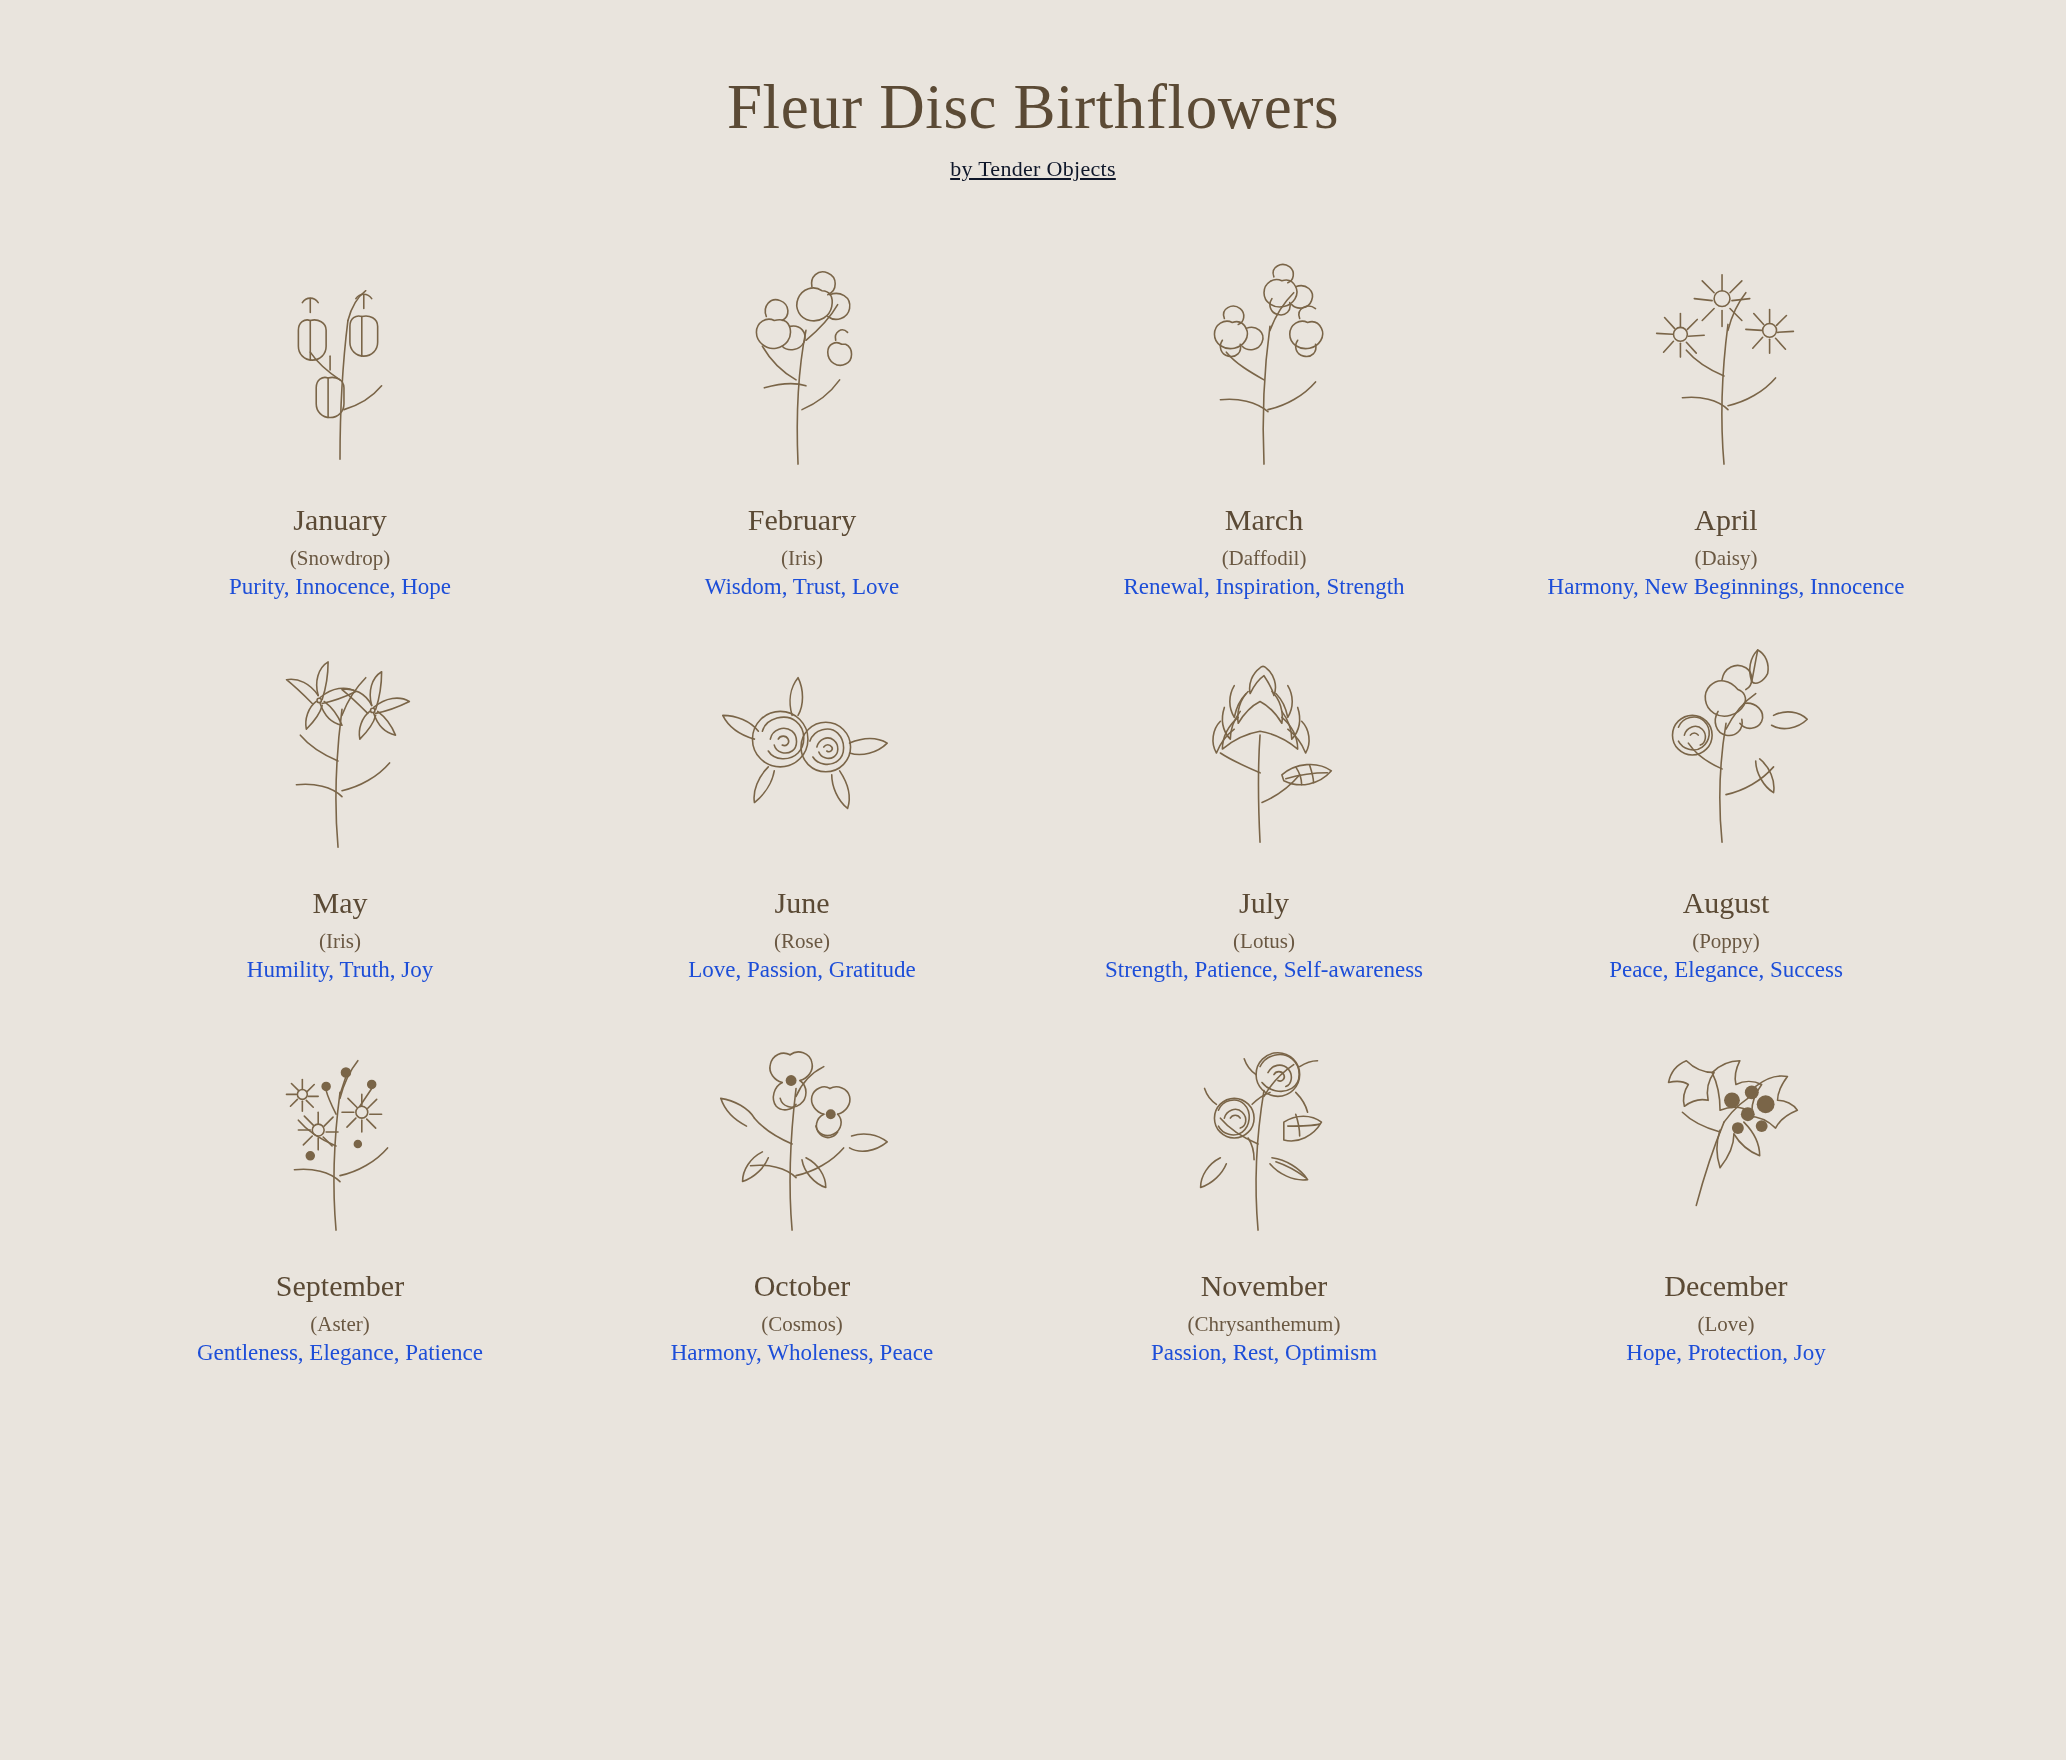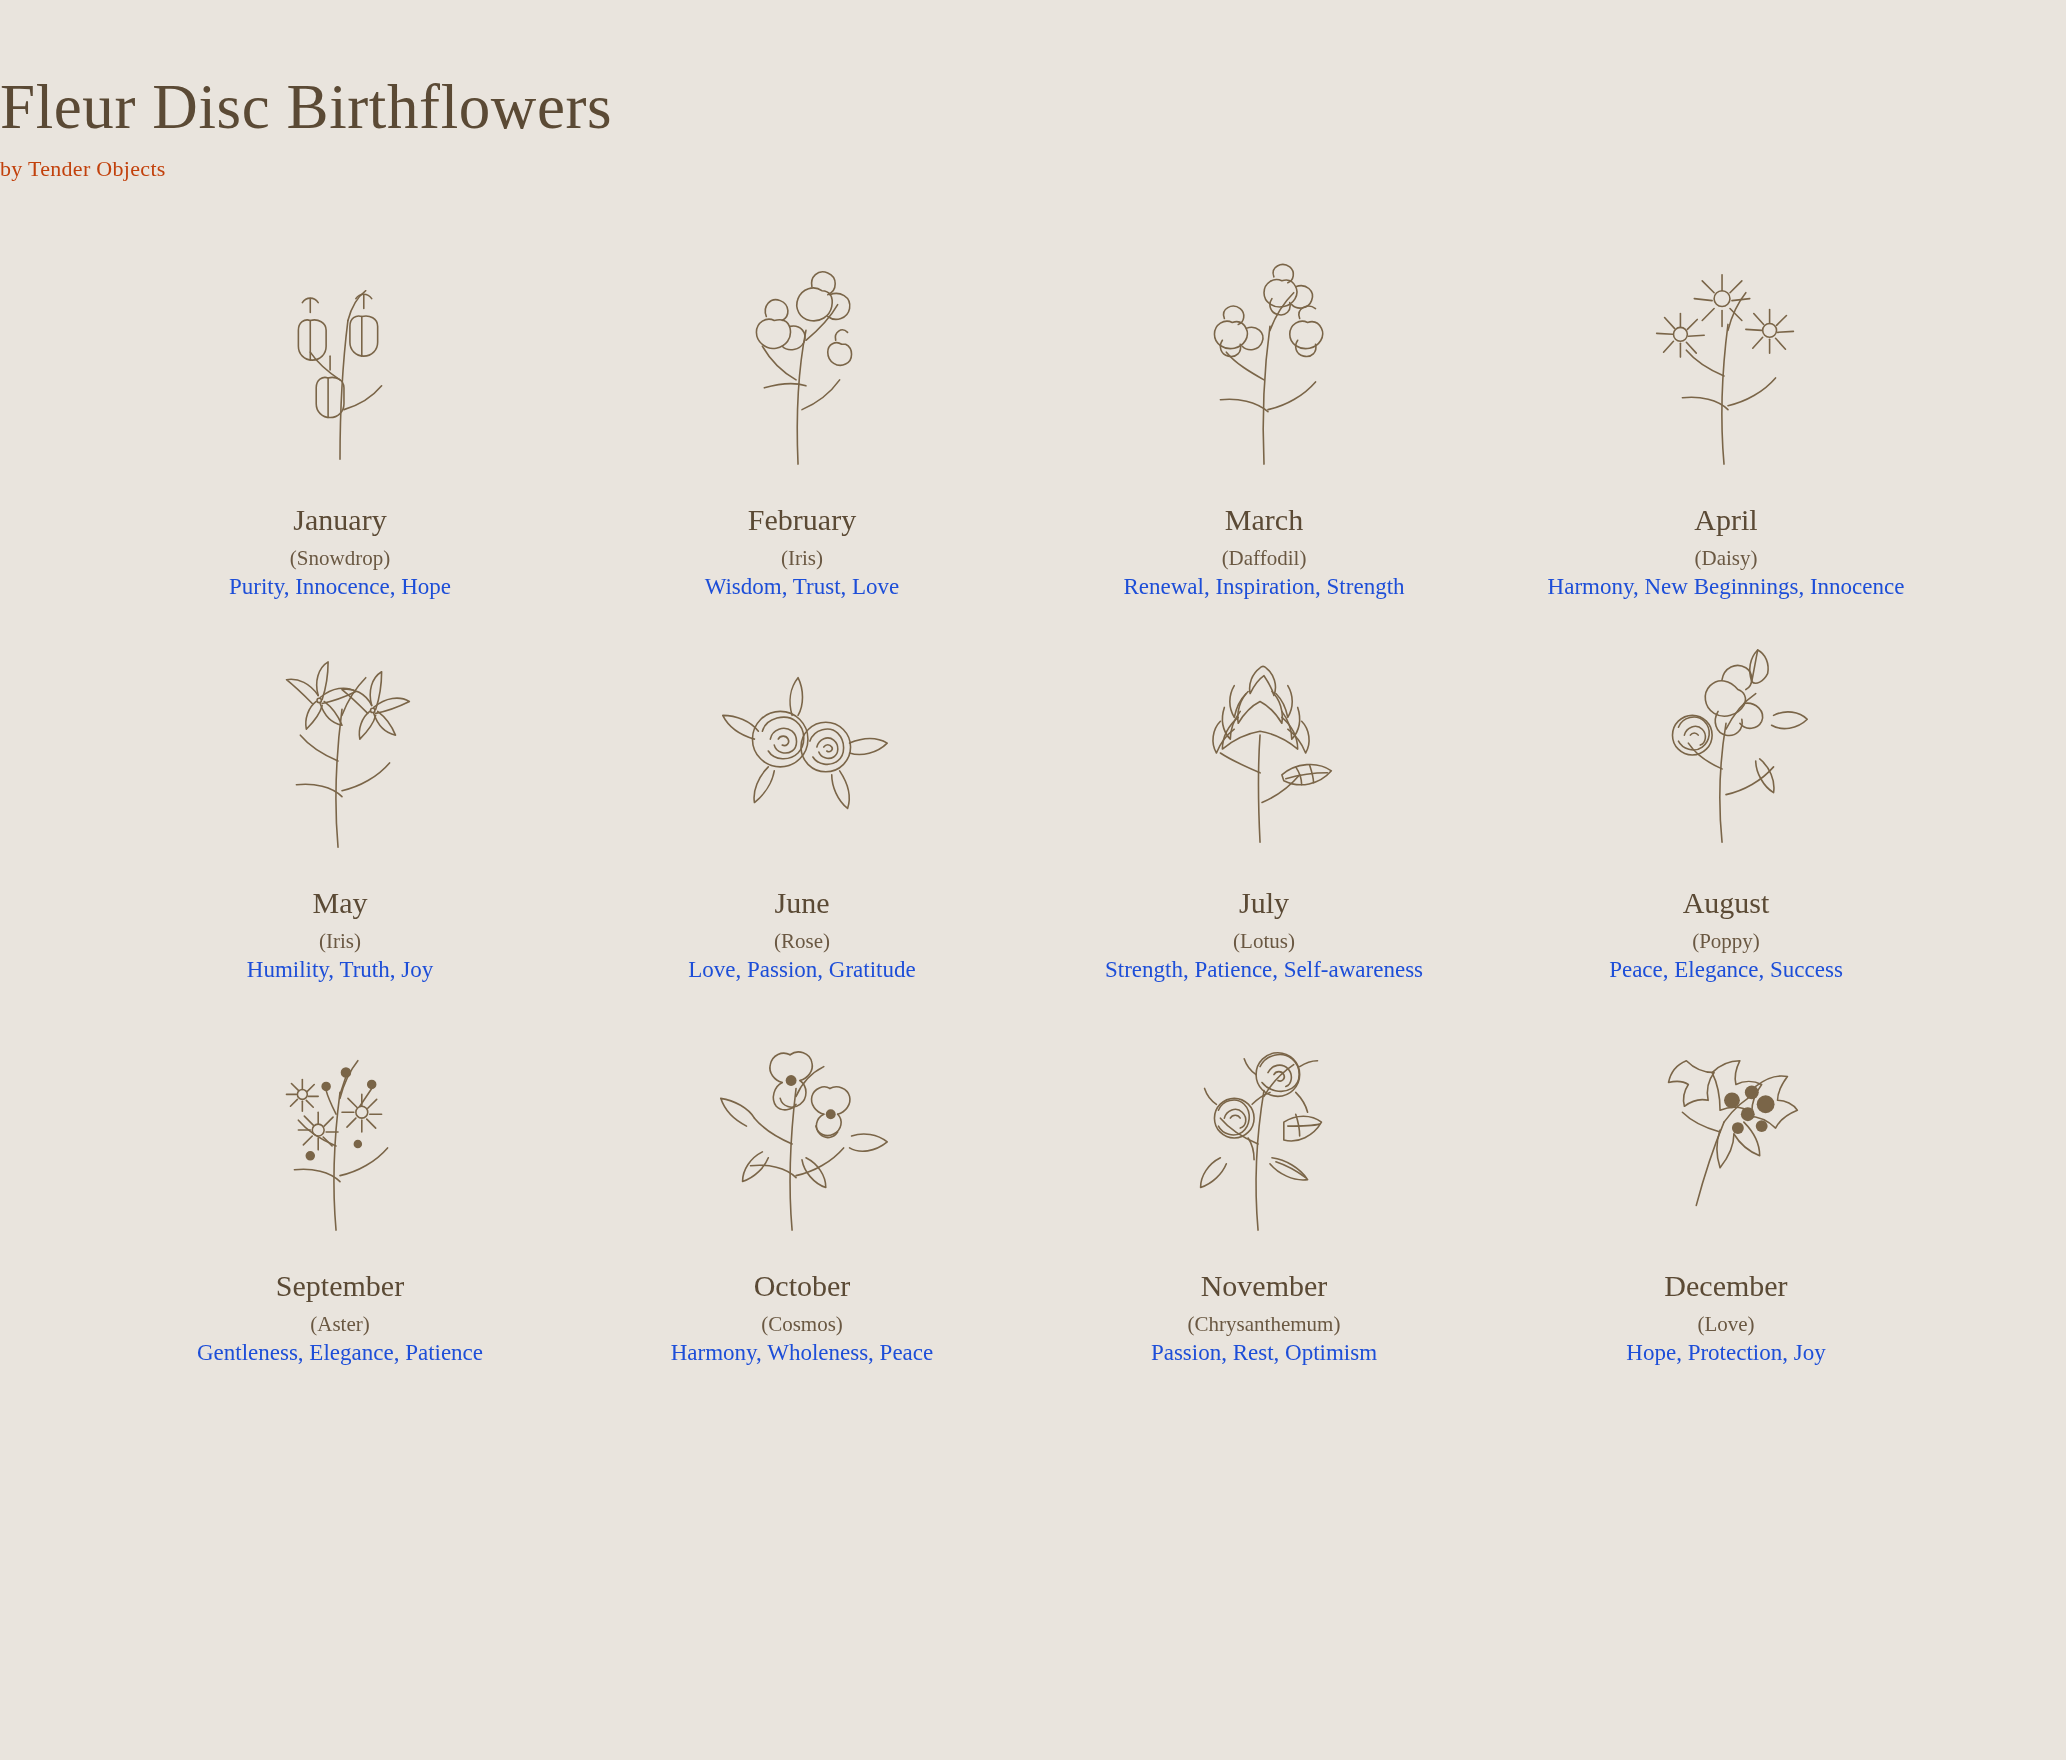--- a/index.html
+++ b/index.html
@@ -15,35 +15,37 @@
     overflow: hidden;
   }
   .page {
     width: 2066px;
     height: 1760px;
     position: relative;
     box-sizing: border-box;
     padding: 0;
   }
   .header {
+    text-align: center;
     padding-top: 73px;
   }
   .title {
     font-size: 63px;
     letter-spacing: 0.6px;
     color: #5b4a35;
     font-weight: normal;
     line-height: 1.1;
     margin: 0;
   }
   .subtitle {
     font-size: 22px;
-    color: #c2410c;
+    color: #0f172a;
     margin-top: 13.3px;
     letter-spacing: 0.3px;
+    text-decoration: underline;
   }
   .grid {
     margin-top: 73px;
     display: grid;
     grid-template-columns: repeat(4, 1fr);
     grid-template-rows: repeat(3, 1fr);
     column-gap: 0px;
     row-gap: 36px;
     padding: 0 109px;
     box-sizing: border-box;

